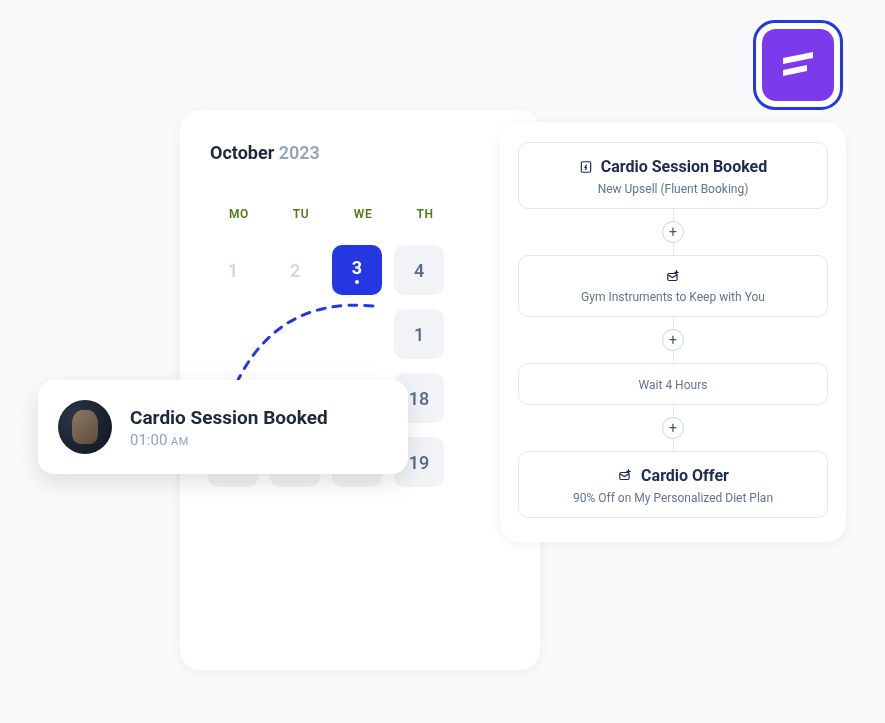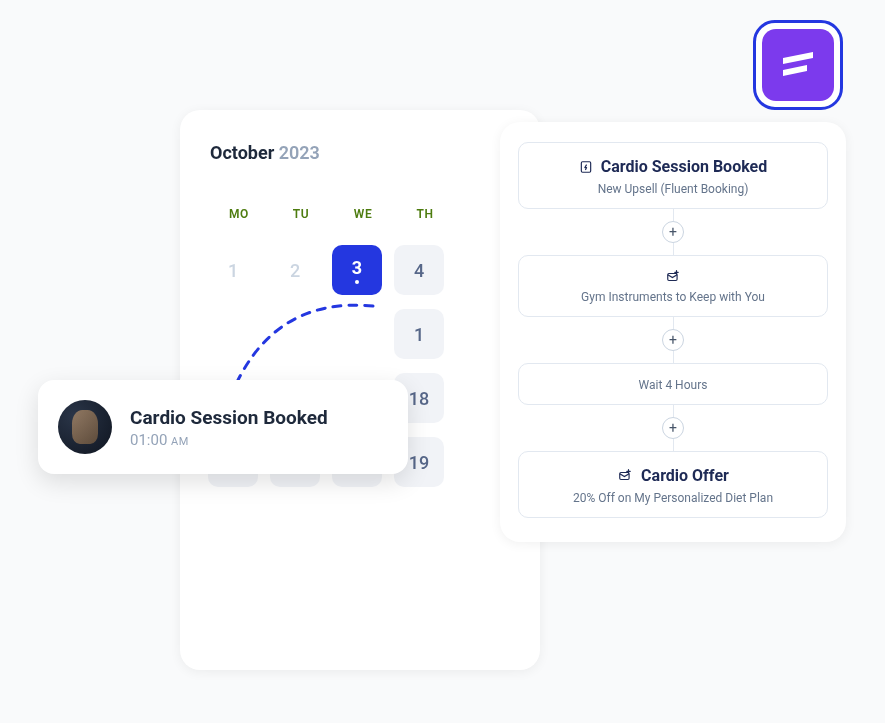--- a/index.html
+++ b/index.html
@@ -362,15 +362,15 @@
       <div class="wf-step-title">
         <span class="wf-icon">
           <svg width="16" height="14" viewBox="0 0 24 24" fill="none" stroke="#1e2a55" stroke-width="2">
             <rect x="3" y="6" width="16" height="12" rx="2"></rect>
             <path d="M3 8 L11 13 L19 8"></path>
             <path d="M15 4 L21 4 M18 1 L18 7" stroke-linecap="round"></path>
           </svg>
         </span>
         <span>Cardio Offer</span>
       </div>
-      <div class="wf-step-sub">20% Off on My Personalized Diet Plan</div>
+      <div class="wf-step-sub">90% Off on My Personalized Diet Plan</div>
     </div>
   </div>
 
 </body></html>

